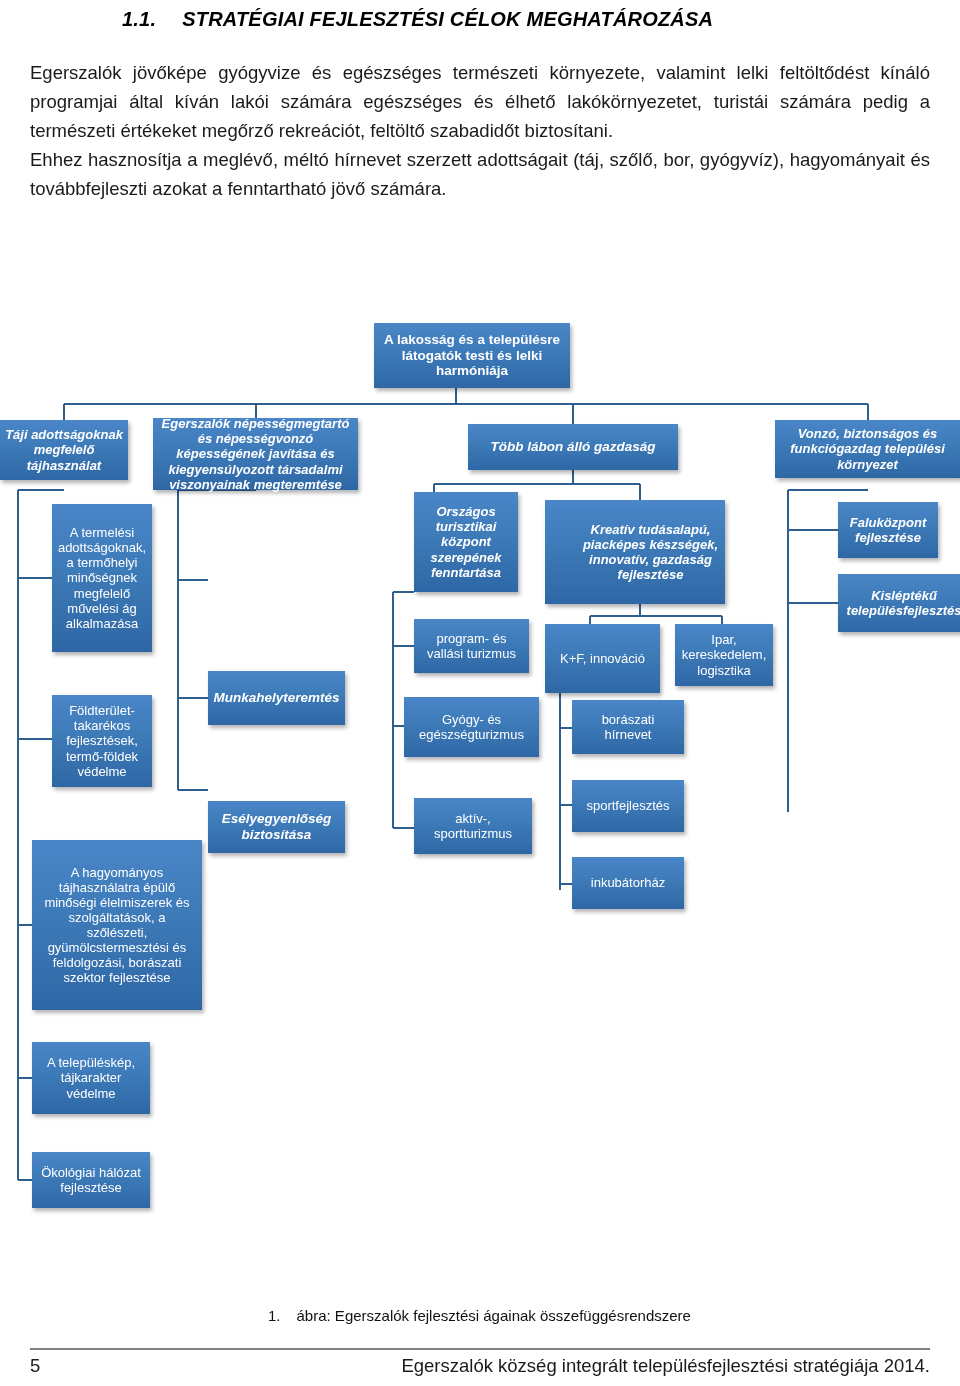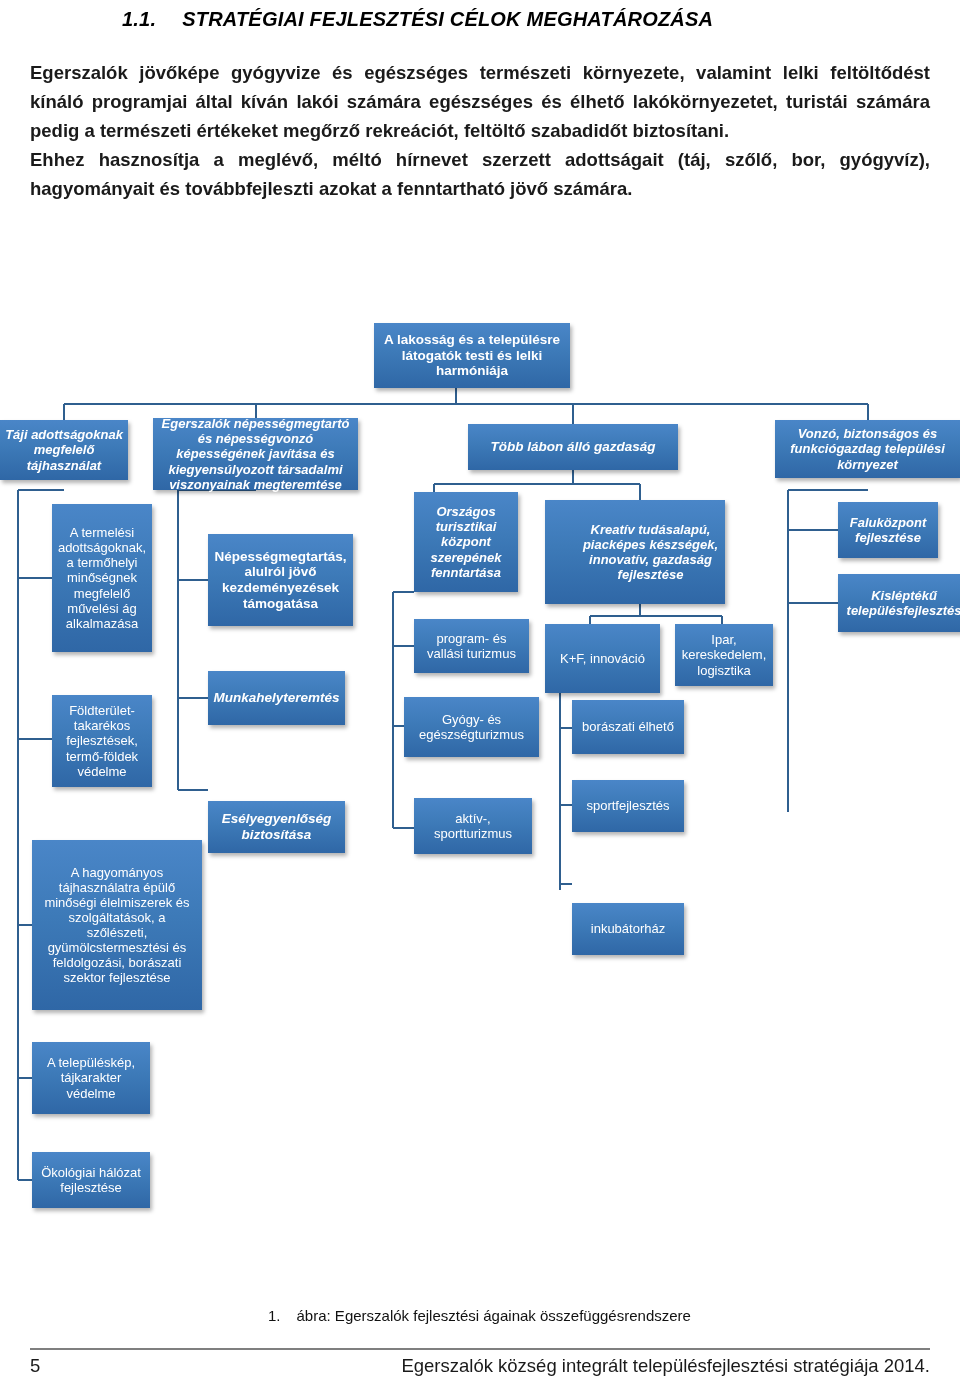--- a/index.html
+++ b/index.html
@@ -33,21 +33,21 @@
   #intro {
     position: absolute;
     left: 30px;
     top: 58px;
     width: 900px;
     font-size: 18.5px;
     line-height: 29px;
     text-align: justify;
     color: #1a1a1a;
   }
-  #intro p { margin: 0; font-weight: bold; }
+  #intro p { margin: 0; }
 
   
   #diagram {
     position: absolute;
     left: 0;
     top: 0;
     width: 960px;
     height: 1386px;
   }
   #diagram svg.links {
@@ -208,23 +208,20 @@
   </div>
 
   <div class="node plain" style="left:32px; top:1042px; width:118px; height:72px; font-size:13px;">
     <span>A településkép, tájkarakter védelme</span>
   </div>
 
   <div class="node plain" style="left:32px; top:1152px; width:118px; height:56px; font-size:13px;">
     <span>Ökológiai hálózat fejlesztése</span>
   </div>
 
-  <div class="node bold" style="left:208px; top:534px; width:145px; height:92px; font-size:13.5px;">
-    <span>Népességmegtartás, alulról jövő kezdeményezések támogatása</span>
-  </div>
 
   <div class="node italic" style="left:208px; top:671px; width:137px; height:54px; font-size:13.5px;">
     <span>Munkahelyteremtés</span>
   </div>
 
   <div class="node italic" style="left:208px; top:764px; width:137px; height:52px; font-size:13.5px;margin-top:37px;">
     <span>Esélyegyenlőség biztosítása</span>
   </div>
 
   <div class="node italic" style="left:414px; top:492px; width:104px; height:100px; font-size:13px;">
@@ -249,28 +246,28 @@
 
   <div class="node plain" style="left:545px; top:624px; width:115px; height:69px; font-size:13px;">
     <span>K+F, innováció</span>
   </div>
 
   <div class="node plain" style="left:675px; top:624px; width:98px; height:62px; font-size:13px;">
     <span>Ipar, kereskedelem, logisztika</span>
   </div>
 
   <div class="node plain" style="left:572px; top:700px; width:112px; height:54px; font-size:13px;">
-    <span>borászati élhető</span>
+    <span>borászati hírnevet</span>
   </div>
 
   <div class="node plain" style="left:572px; top:780px; width:112px; height:52px; font-size:13px;">
     <span>sportfejlesztés</span>
   </div>
 
-  <div class="node plain" style="left:572px; top:903px; width:112px; height:52px; font-size:13px;">
+  <div class="node plain" style="left:572px; top:857px; width:112px; height:52px; font-size:13px;">
     <span>inkubátorház</span>
   </div>
 
   <div class="node italic" style="left:838px; top:502px; width:100px; height:56px; font-size:13px;">
     <span>Faluközpont fejlesztése</span>
   </div>
 
   <div class="node italic" style="left:838px; top:574px; width:132px; height:58px; font-size:13px;text-align:center;">
     <span>Kisléptékű településfejlesztés</span>
   </div>

